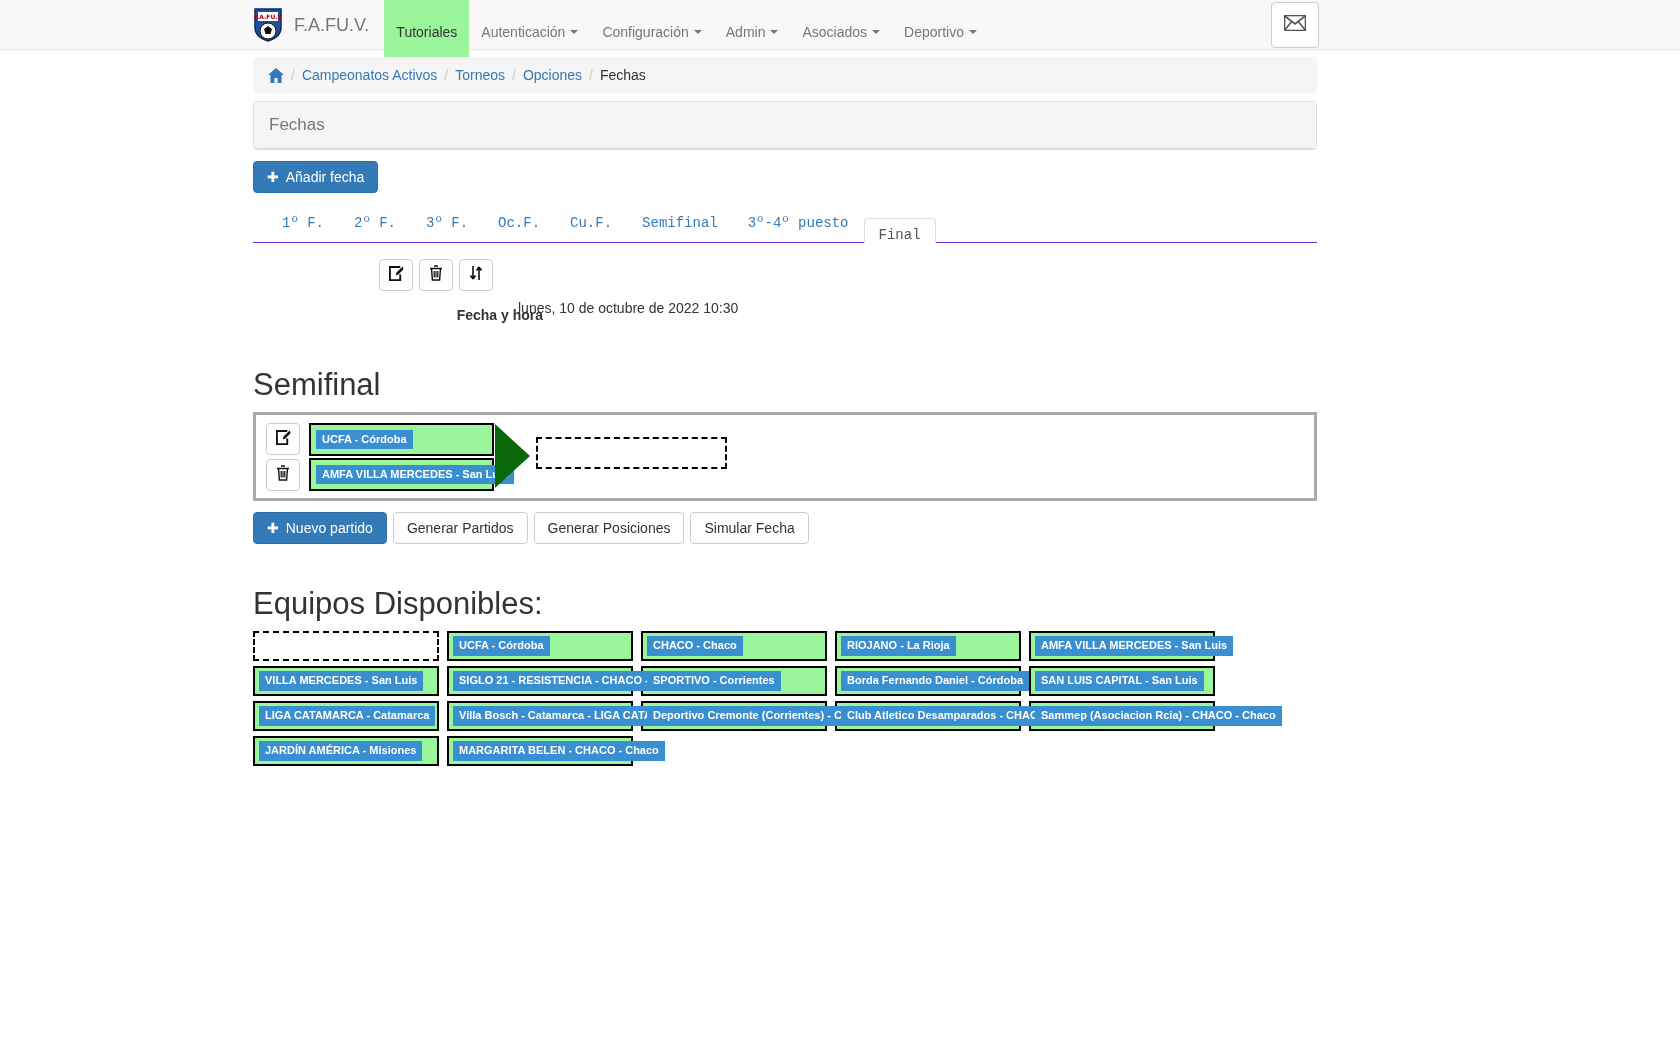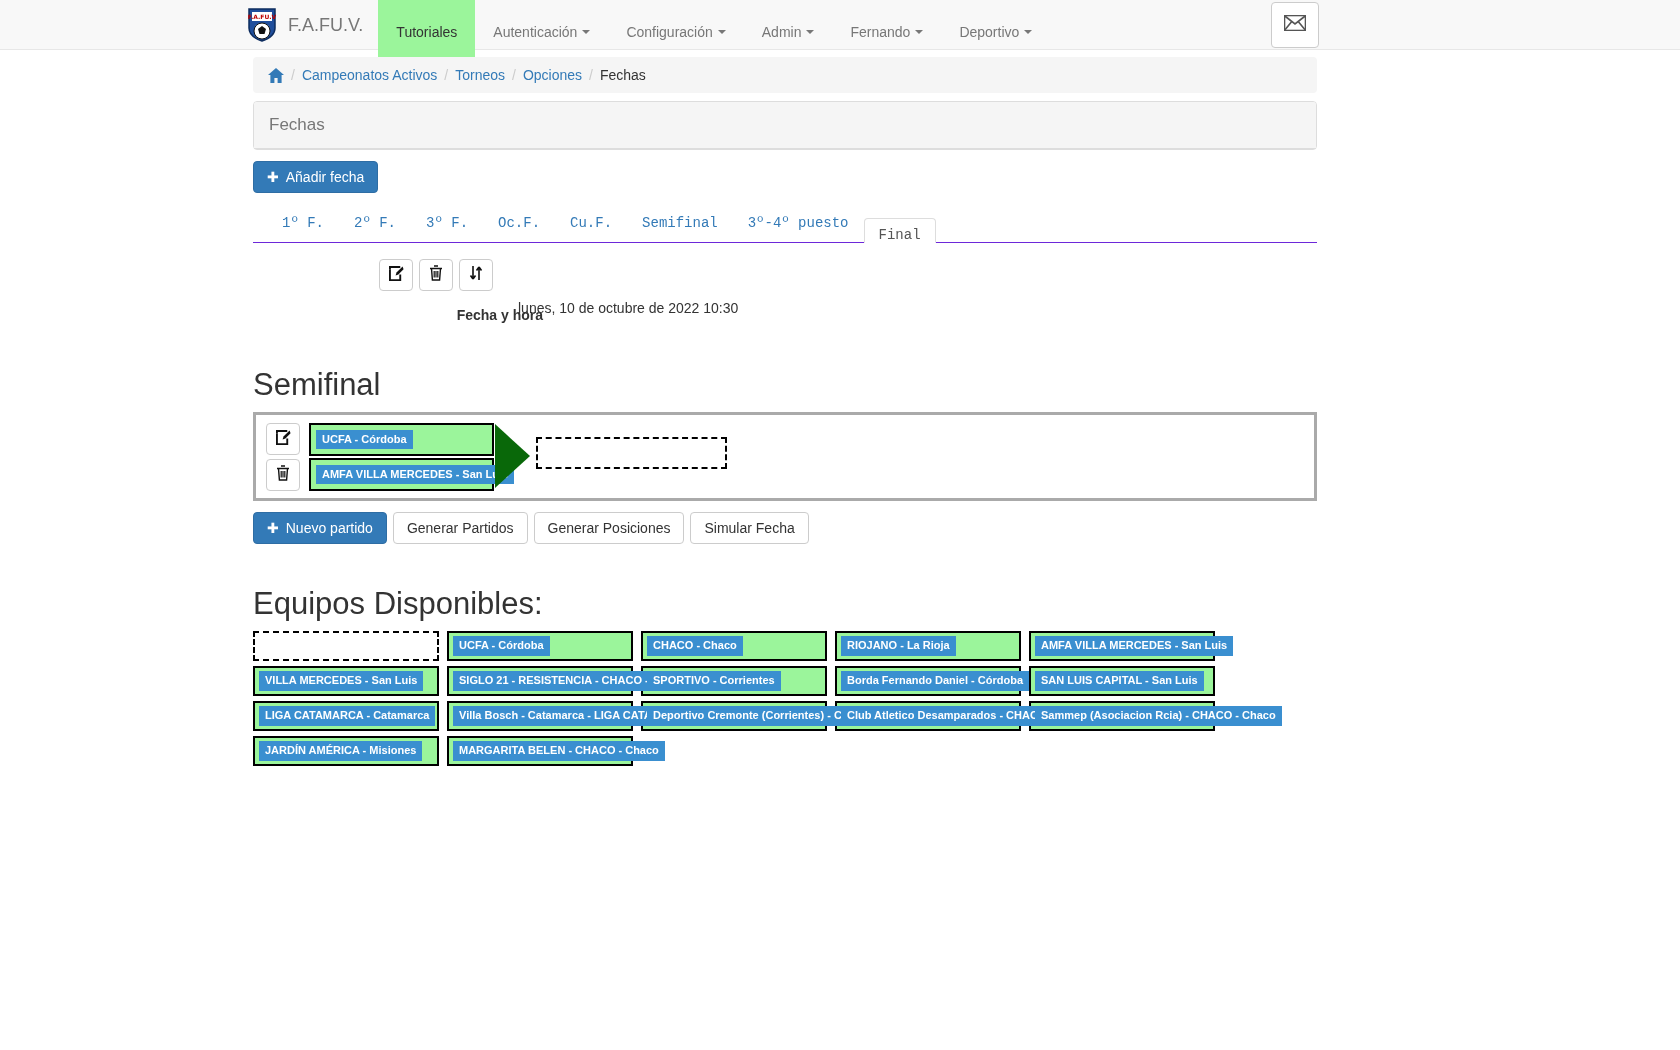--- a/index.html
+++ b/index.html
@@ -14,21 +14,21 @@
   }
 
   
   .navbar {
     position: absolute; top: 0; left: 0;
     width: 1680px; height: 50px;
     background: #f8f8f8;
     border-bottom: 1px solid #e7e7e7;
   }
   .nav-inner {
-    position: absolute; left: 247px; top: 0;
+    position: absolute; left: 253px; top: 0;
     height: 50px;
     display: flex; align-items: flex-start;
   }
   .brand {
     display: flex; align-items: center;
     height: 50px;
     padding: 0 15px 0 0;
     font-size: 18px;
     color: #777;
     text-decoration: none;
@@ -36,21 +36,21 @@
   .brand-logo {
     width: 30px; height: 34px;
     margin-right: 11px;
     position: relative;
     display: inline-block;
   }
   .nav-items { display: flex; align-items: stretch; height: 50px; }
   .nav-item {
     display: flex; align-items: center;
     height: 64px;
-    padding: 0 18px;
+    padding: 0 12px;
     font-size: 14px;
     color: #777;
     text-decoration: none;
     white-space: nowrap;
     cursor: pointer;
   }
   .nav-item.active {
     background: #9bf59b;
     color: #333;
   }
@@ -308,21 +308,21 @@
       </div>
       <div class="nav-item">
         <span>Configuración</span>
         <span class="caret"></span>
       </div>
       <div class="nav-item">
         <span>Admin</span>
         <span class="caret"></span>
       </div>
       <div class="nav-item">
-        <span>Fernando</span>
+        <span>Asociados</span>
         <span class="caret"></span>
       </div>
       <div class="nav-item">
         <span>Deportivo</span>
         <span class="caret"></span>
       </div>
     </div>
   </div>
 
   <div class="mail-btn">

